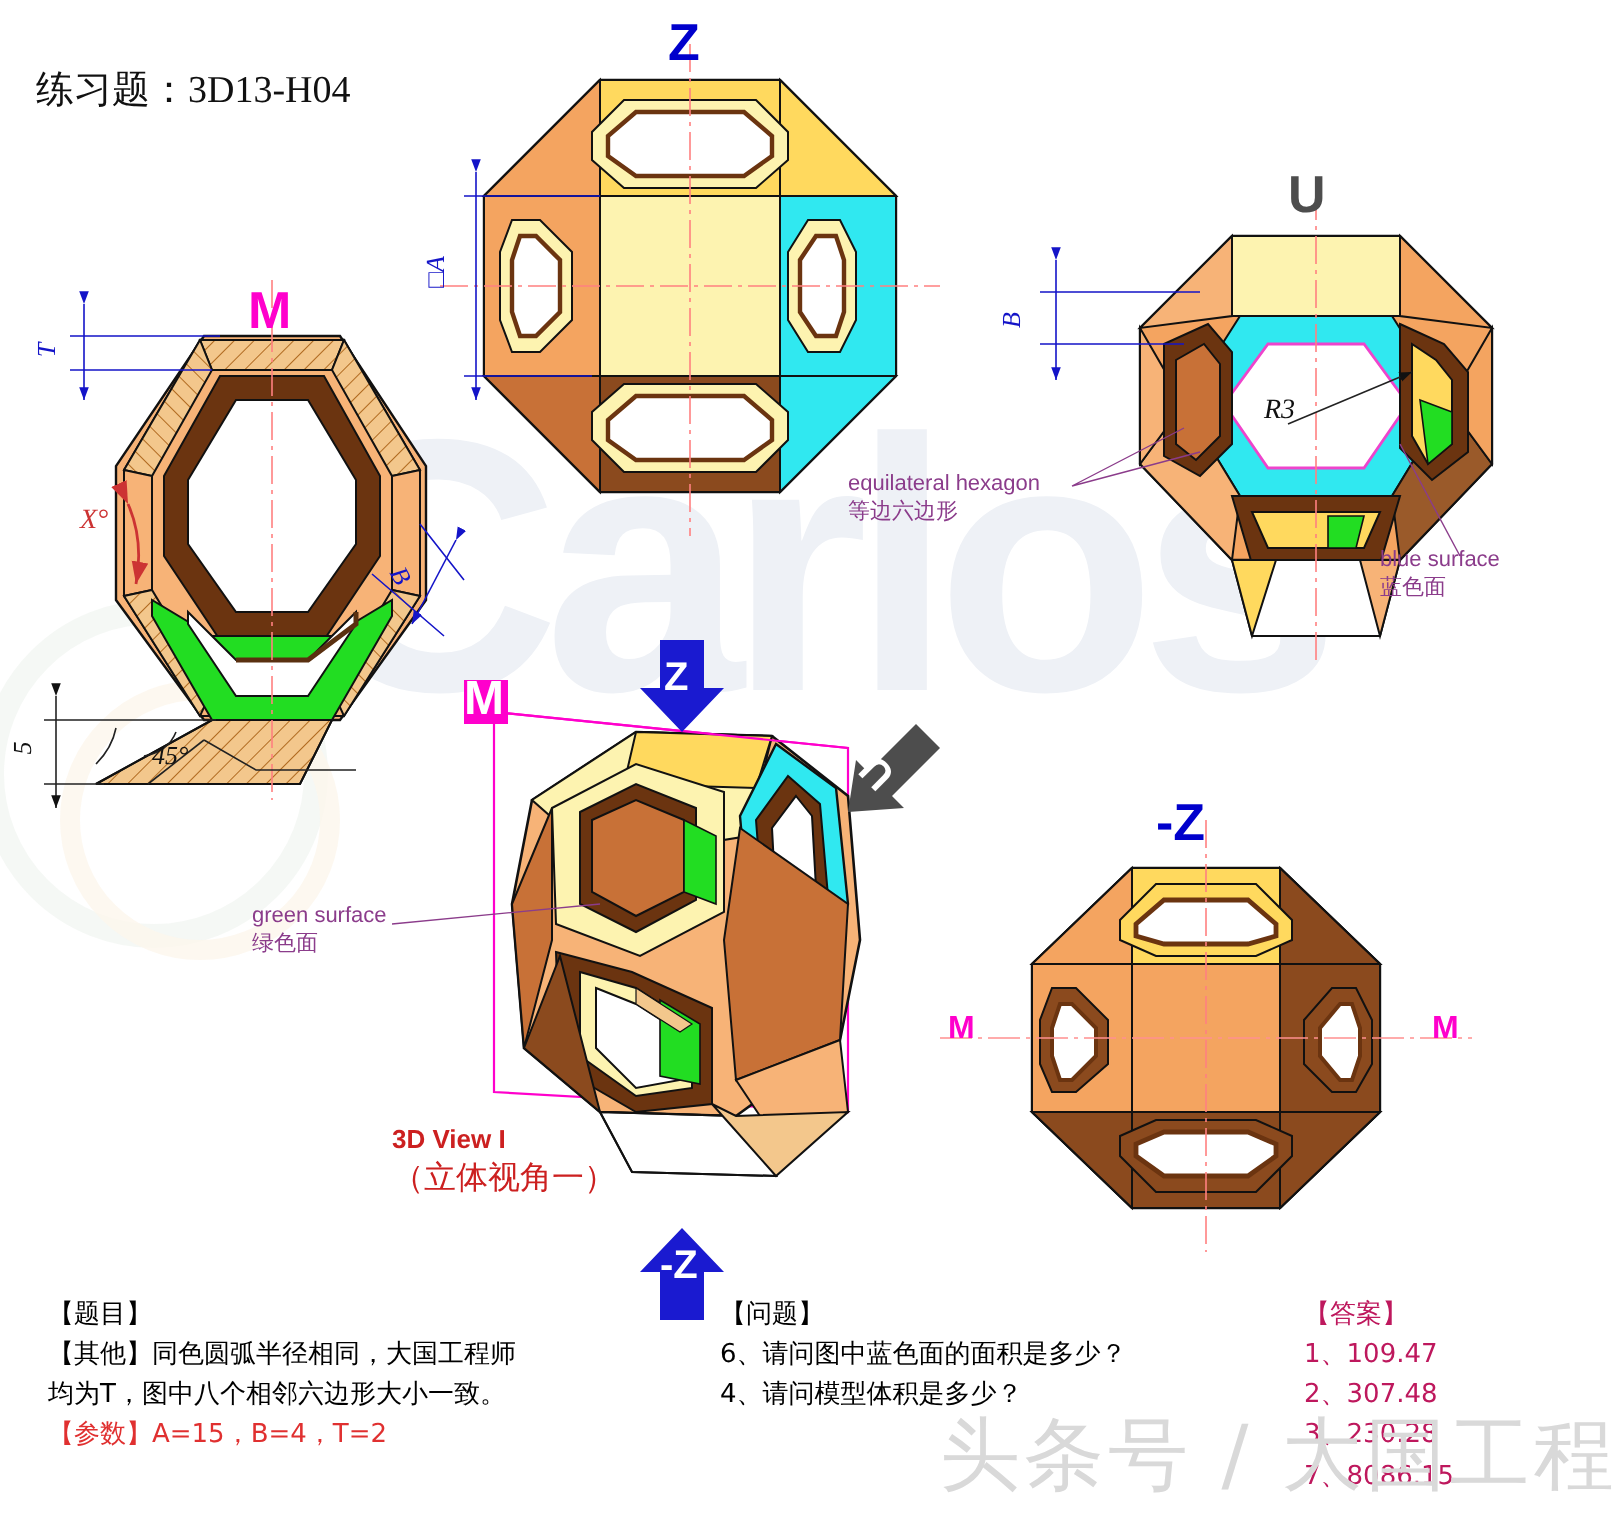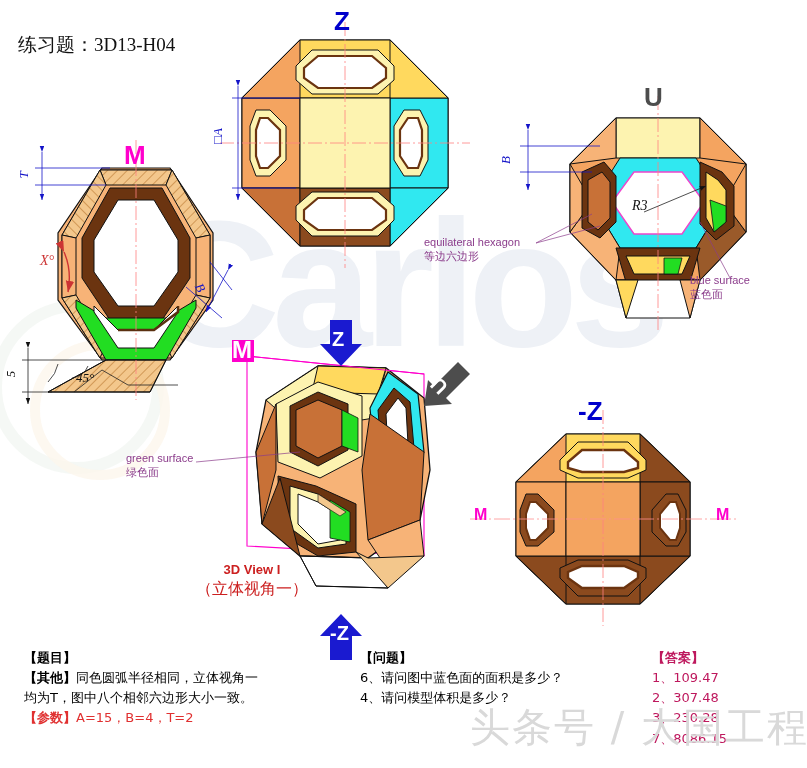--- a/index.html
+++ b/index.html
@@ -30,28 +30,28 @@
 
   .dim{position:absolute;font-family:"Liberation Serif",serif;font-style:italic;
        font-size:13px;color:#1414c8;}
   .dim-b{color:#111;font-style:italic;}
 
   .callout{position:absolute;font-family:"Liberation Sans",sans-serif;
            font-size:11px;color:#8b3c8b;line-height:1.25;}
   .callout .cn{font-family:Liberation Serif, serif;}
 
   .view-cap{position:absolute;font-family:"Liberation Sans",sans-serif;
-            font-weight:bold;font-size:13px;color:#cc2020;line-height:1.3;text-align:center;}
+            font-weight:bold;font-size:13px;color:#cc2020;line-height:1.3;}
   .view-cap .sub{font-weight:normal;font-size:16px;
                  font-family:"DejaVu Sans",sans-serif;}
 
   
   .blk{position:absolute;font-family:"DejaVu Sans",sans-serif;font-size:13px;
        line-height:1.55;color:#000;white-space:nowrap;}
-  .blk .hd{font-weight:bold;}
+  .blk .hd{font-weight:normal;}
   .red{color:#e03030;}
   .blk-ans{color:#be185d;}
 
   
   svg{position:absolute;left:0;top:0;width:807px;height:768px;overflow:visible;}
   .ctr{stroke:#ff8080;stroke-width:.8;
        stroke-dasharray:14 3 2 3;fill:none;}
   .dimline{stroke:#1414c8;stroke-width:.8;fill:none;}
   .leader{stroke:#8b3c8b;stroke-width:.7;fill:none;}
   .blk-ln{stroke:#222;stroke-width:.8;fill:none;}
@@ -332,21 +332,21 @@
     <span class="sub">（立体视角一）</span>
   </div>
 
   <div class="axis-lbl" style="left:578px;top:396px;">-Z</div>
   <div class="axis-lbl m" style="left:474px;top:506px;font-size:16px;">M</div>
   <div class="axis-lbl m" style="left:716px;top:506px;font-size:16px;">M</div>
 
   <div class="blk" style="left:24px;top:648px;">
     <div class="hd">【题目】</div>
     <div>
-      <span class="hd">【其他】</span><span>同色圆弧半径相同，立体视角一</span>
+      <span class="hd">【其他】</span><span>同色圆弧半径相同，大国工程师</span>
     </div>
     <div>均为T，图中八个相邻六边形大小一致。</div>
     <div>
       <span class="hd red">【参数】</span><span class="red">A=15，B=4，T=2</span>
     </div>
   </div>
 
   <div class="blk" style="left:360px;top:648px;">
     <div class="hd">【问题】</div>
     <div>6、请问图中蓝色面的面积是多少？</div>

